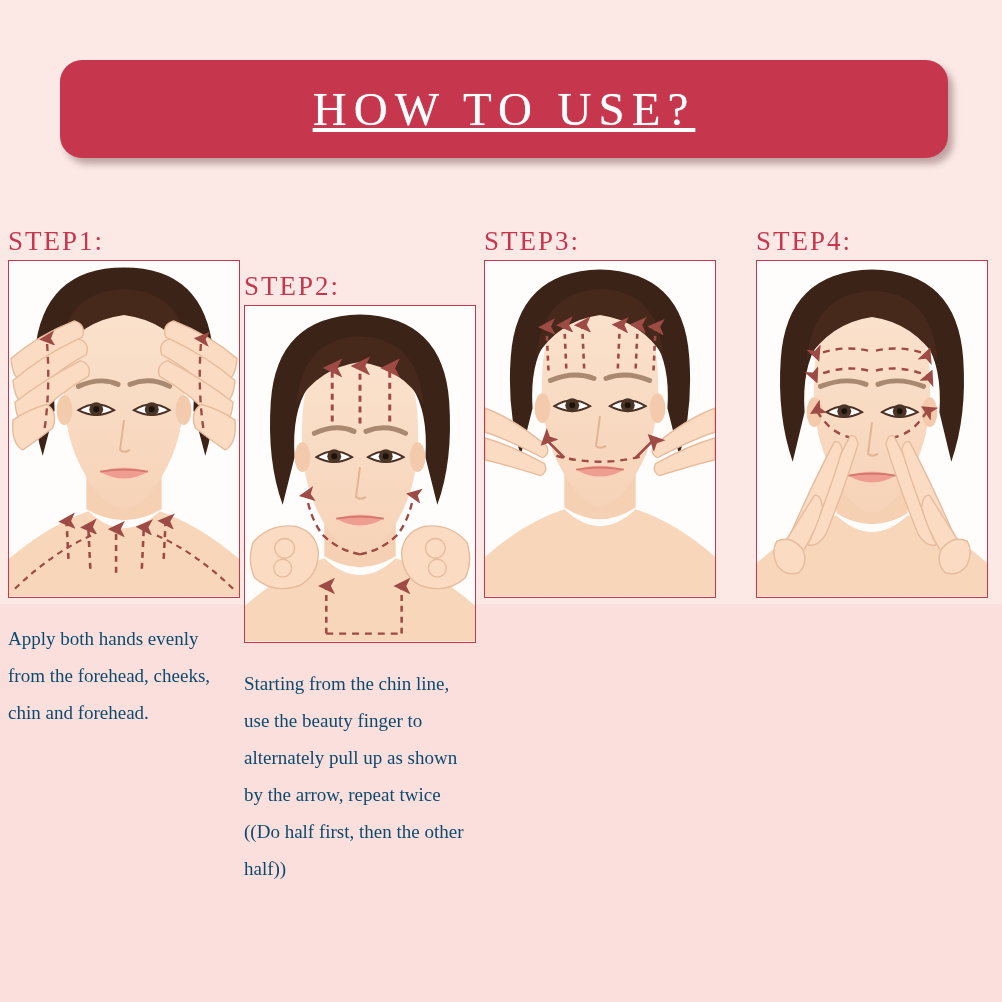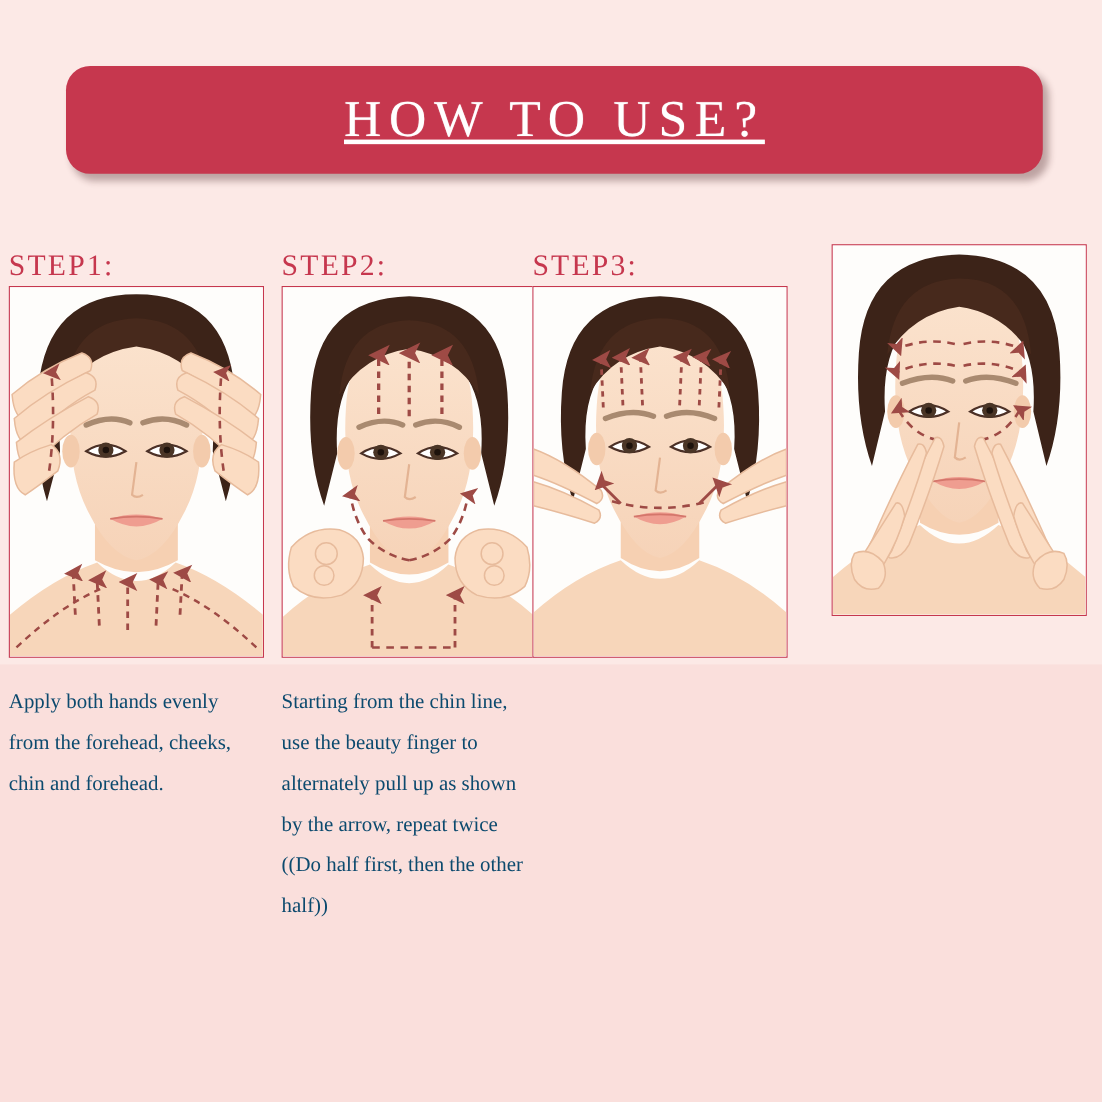--- a/index.html
+++ b/index.html
@@ -31,21 +31,21 @@
   
   #caption-bg{
     position:absolute;left:0;top:604px;width:1002px;height:398px;
     background:#fadfdc;
   }
   
   .step{
     position:absolute;top:222px;width:238px;
   }
   #step-1{left:8px;}
-  #step-2{left:256px;}
+  #step-2{left:244px;margin-top:45px;}
   #step-3{left:484px;}
   #step-4{left:756px;}
 
   .step-label{
     color:#c6374e;
     font-size:27px;
     letter-spacing:2px;
     font-family:"Liberation Serif", serif;
     height:38px;
     line-height:38px;
@@ -259,20 +259,21 @@
       </g>
 
       <path d="M72,196 Q116,208 160,196" stroke="#9e4a45" stroke-width="2.4" fill="none" stroke-dasharray="7 6"></path>
       <path d="M80,198 L62,180" stroke="#9e4a45" stroke-width="2.6" fill="none" marker-end="url(#ar3)"></path>
       <path d="M152,198 L170,180" stroke="#9e4a45" stroke-width="2.6" fill="none" marker-end="url(#ar3)"></path>
     </svg>
   </div>
 </div>
 
 <div class="step" id="step-4">
+  <div class="step-label">STEP4:</div>
   <div class="pic-frame">
     <svg viewBox="0 0 232 338" xmlns="http://www.w3.org/2000/svg">
       <defs>
         <linearGradient id="skin4" x1="0" y1="0" x2="0" y2="1">
           <stop offset="0" stop-color="#fbe3ce"></stop>
             <stop offset="1" stop-color="#f6d3b8"></stop>
         </linearGradient>
         <marker id="ar4" markerWidth="7" markerHeight="7" refX="3" refY="3.2" orient="auto">
           <path d="M3,0 L6.2,6.6 L3,5 L-0.2,6.6 Z" fill="#9e4a45"></path>
         </marker>

